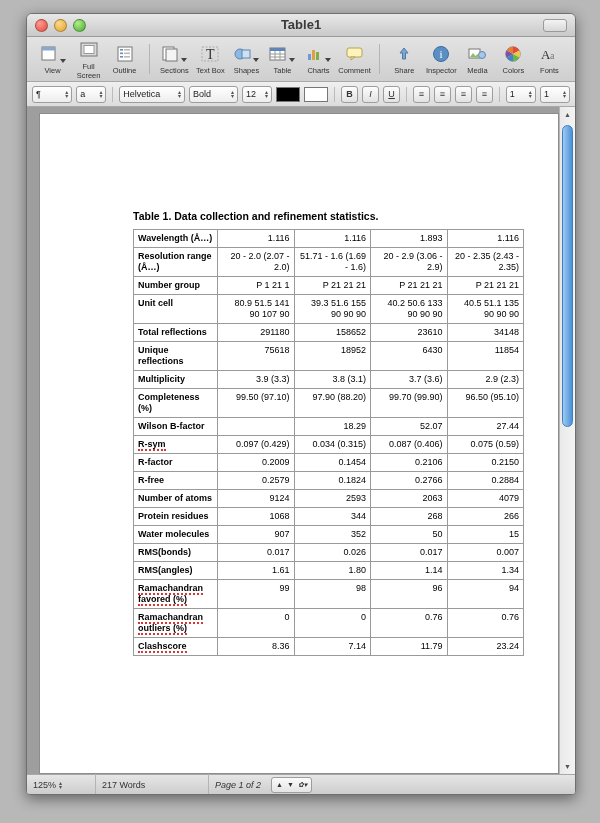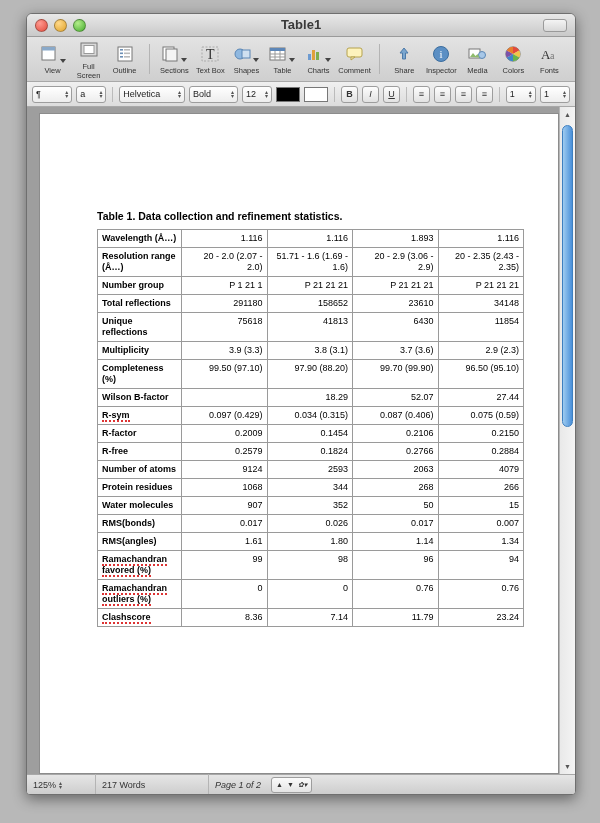--- a/index.html
+++ b/index.html
@@ -177,20 +177,21 @@
   }
   .page {
     position: absolute;
     left: 12px;
     top: 6px;
     right: 16px;
     bottom: 0;
     background: #ffffff;
     border: 1px solid #8c8c8c;
     overflow: hidden;
+    padding-left: 36px;
   }
   .page-inner {
     padding: 96px 34px 0 57px;
   }
   .table-caption {
     font-size: 10.5px;
     font-weight: bold;
     color: #000;
     margin-bottom: 7px;
     font-family: "Liberation Sans", sans-serif;
@@ -564,30 +565,37 @@
                 <td class="val">20 - 2.35 (2.43 - 2.35)</td>
               </tr>
               <tr>
                 <td class="rowhead">Number group</td>
                 <td class="val">P 1 21 1</td>
                 <td class="val">P 21 21 21</td>
                 <td class="val">P 21 21 21</td>
                 <td class="val">P 21 21 21</td>
               </tr>
               <tr>
+                <td class="rowhead">Unit cell</td>
+                <td class="val">80.9 51.5 141 90 107 90</td>
+                <td class="val">39.3 51.6 155 90 90 90</td>
+                <td class="val">40.2 50.6 133 90 90 90</td>
+                <td class="val">40.5 51.1 135 90 90 90</td>
+              </tr>
+              <tr>
                 <td class="rowhead">Total reflections</td>
                 <td class="val">291180</td>
                 <td class="val">158652</td>
                 <td class="val">23610</td>
                 <td class="val">34148</td>
               </tr>
               <tr>
                 <td class="rowhead">Unique reflections</td>
                 <td class="val">75618</td>
-                <td class="val">41813</td>
+                <td class="val">18952</td>
                 <td class="val">6430</td>
                 <td class="val">11854</td>
               </tr>
               <tr>
                 <td class="rowhead">Multiplicity</td>
                 <td class="val">3.9 (3.3)</td>
                 <td class="val">3.8 (3.1)</td>
                 <td class="val">3.7 (3.6)</td>
                 <td class="val">2.9 (2.3)</td>
               </tr>

